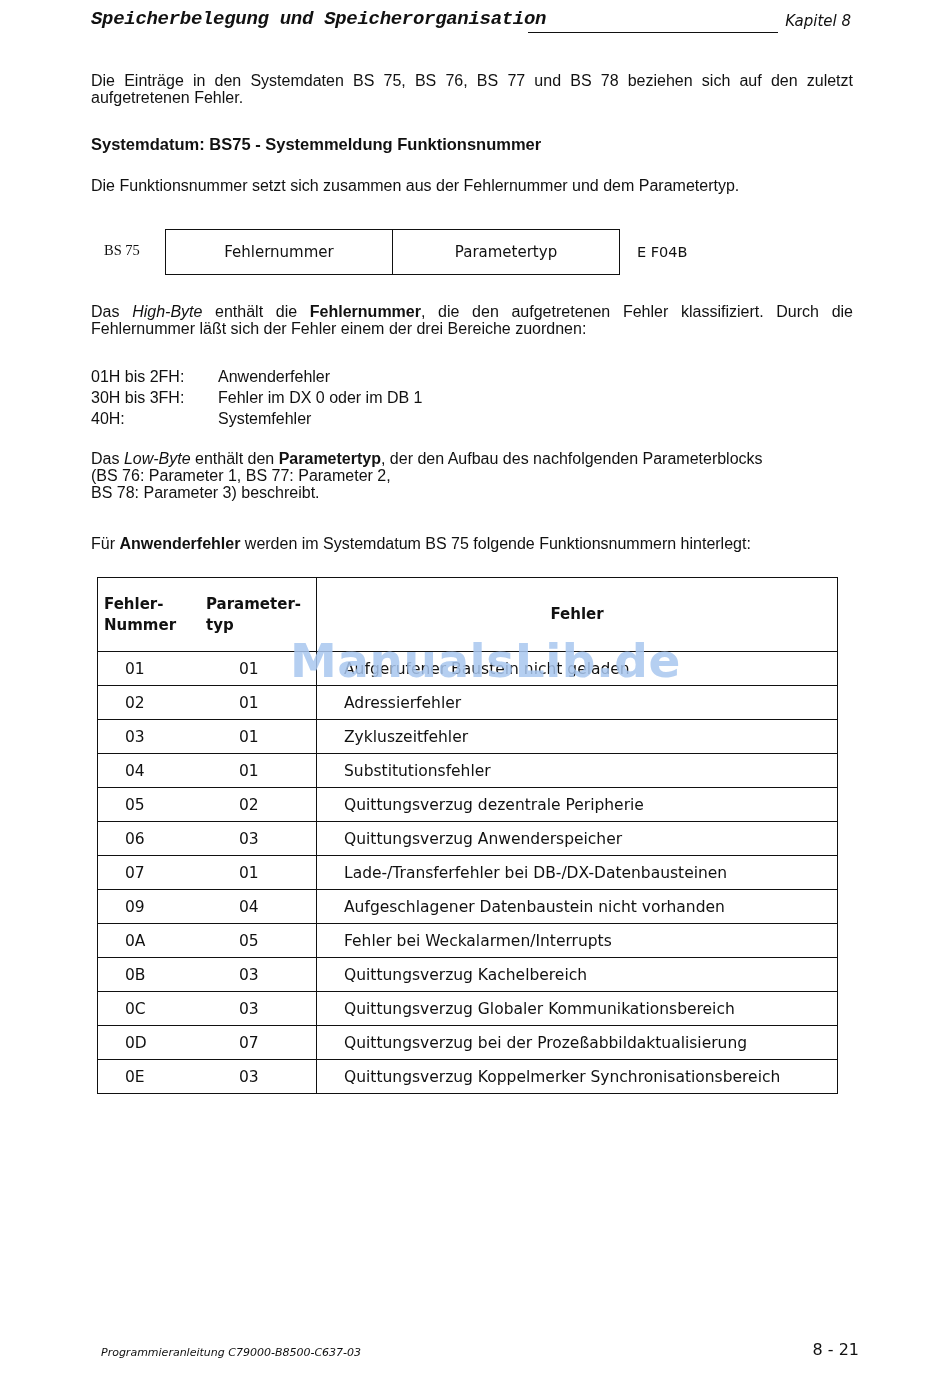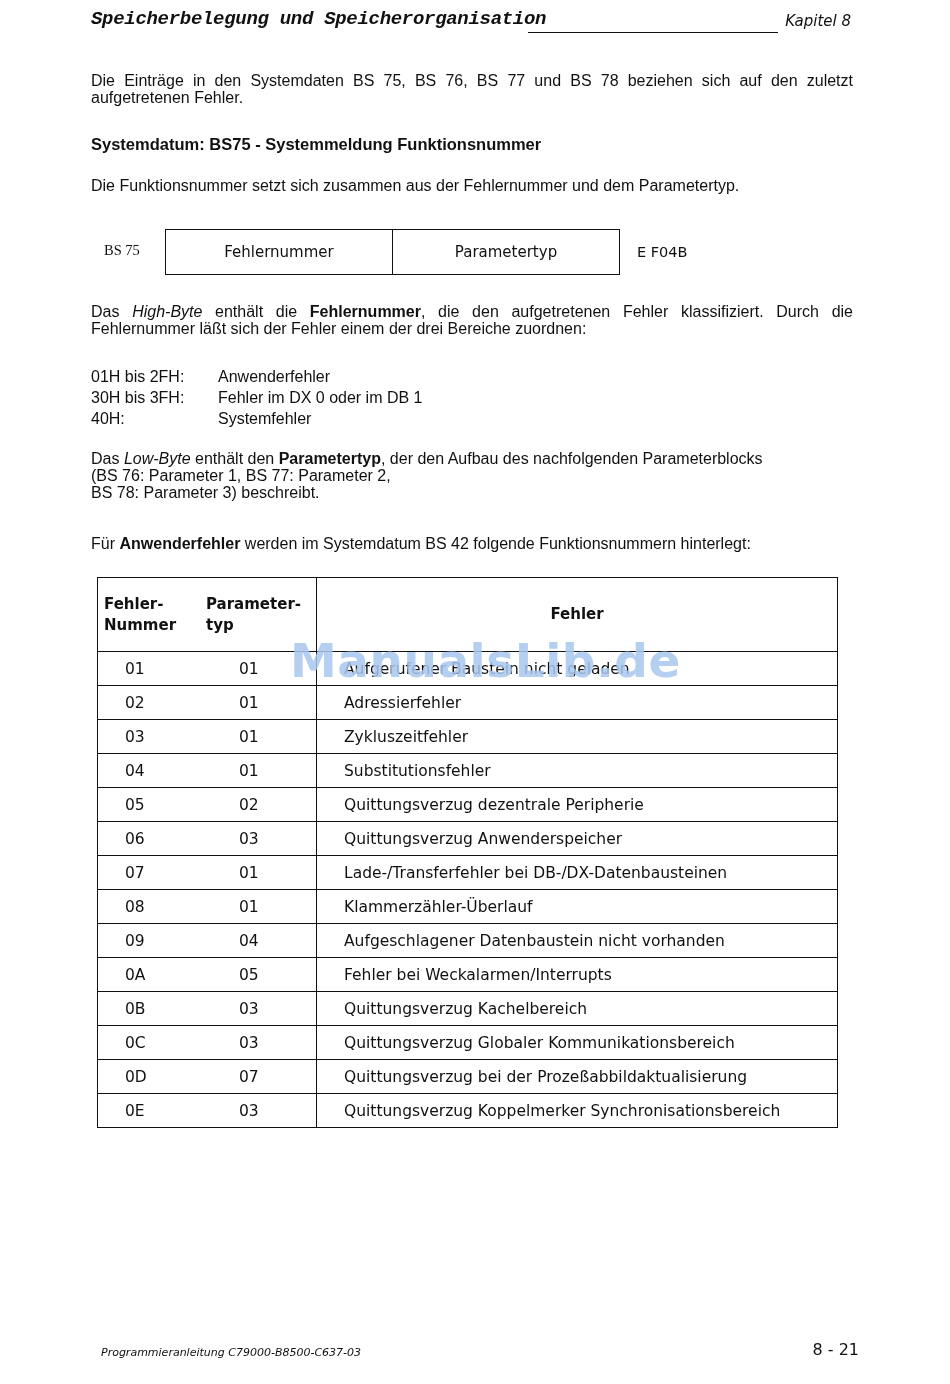--- a/index.html
+++ b/index.html
@@ -72,21 +72,21 @@
       <span>Systemfehler</span>
     </div>
 </div>
 
 <div class="para" style="top:450px;">
   <div><span>Das </span><i>Low-Byte</i><span> enthält den </span><b>Parametertyp</b><span>, der den Aufbau des nachfolgenden Parameterblocks</span></div>
   <div>(BS 76: Parameter 1, BS 77: Parameter 2,</div>
   <div>BS 78: Parameter 3) beschreibt.</div>
 </div>
 
-<div class="para" style="top:535px;"><span>Für </span><b>Anwenderfehler</b><span> werden im Systemdatum BS 42 folgende Funktionsnummern hinterlegt:</span></div>
+<div class="para" style="top:535px;"><span>Für </span><b>Anwenderfehler</b><span> werden im Systemdatum BS 75 folgende Funktionsnummern hinterlegt:</span></div>
 
 <table class="err">
   <thead>
     <tr>
       <th class="h1">
           <div>Fehler-</div>
           <div>Nummer</div>
         </th>
       <th class="h2">
           <div>Parameter-</div>
@@ -125,25 +125,20 @@
         <td class="c1">06</td>
         <td class="c2">03</td>
         <td class="c3">Quittungsverzug Anwenderspeicher</td>
       </tr>
     <tr>
         <td class="c1">07</td>
         <td class="c2">01</td>
         <td class="c3">Lade-/Transferfehler bei DB-/DX-Datenbausteinen</td>
       </tr>
     <tr>
-        <td class="c1">08</td>
-        <td class="c2">01</td>
-        <td class="c3">Klammerzähler-Überlauf</td>
-      </tr>
-    <tr>
         <td class="c1">09</td>
         <td class="c2">04</td>
         <td class="c3">Aufgeschlagener Datenbaustein nicht vorhanden</td>
       </tr>
     <tr>
         <td class="c1">0A</td>
         <td class="c2">05</td>
         <td class="c3">Fehler bei Weckalarmen/Interrupts</td>
       </tr>
     <tr>

